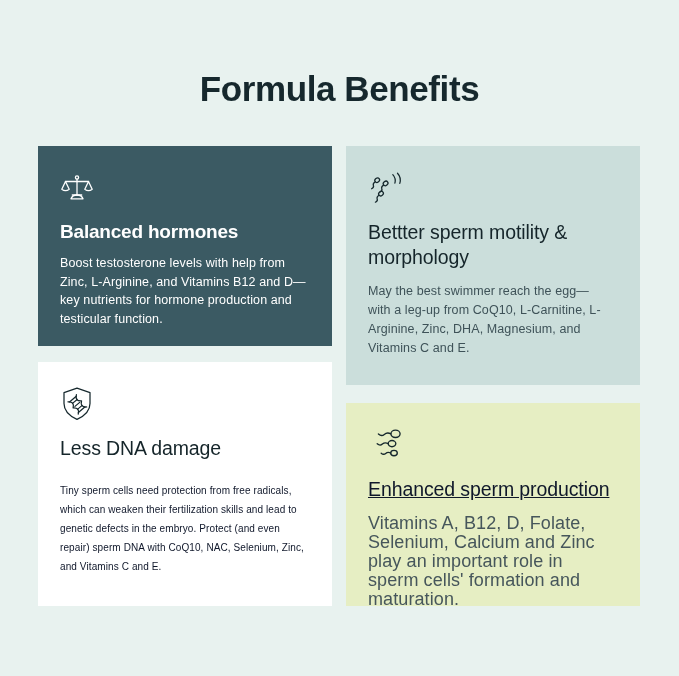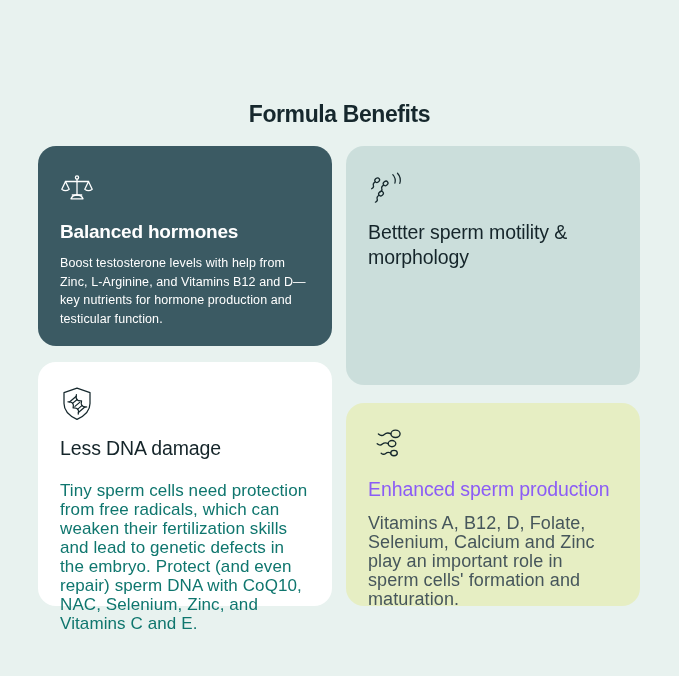--- a/index.html
+++ b/index.html
@@ -17,31 +17,30 @@
     position: relative;
     width: 679px;
     height: 676px;
   }
   .page-title {
     position: absolute;
     left: 0;
     top: 66px;
     width: 679px;
     text-align: center;
-    font-size: 23px;
+    font-size: 35px;
     font-weight: 700;
     letter-spacing: -0.4px;
     color: #16282d;
     line-height: 46px;
-    margin-top: 25px;
   }
 
   .card {
     position: absolute;
-    border-radius: 18px;
+    border-radius: 0;
     box-sizing: border-box;
   }
 
   
   .card-hormones {
     left: 38px;
     top: 146px;
     width: 294px;
     height: 200px;
     background: #3b5a63;
@@ -97,43 +96,44 @@
   }
   .card-dna .card-title {
     color: #15252a;
     font-size: 19.5px;
     font-weight: 400;
     letter-spacing: -0.1px;
     margin: 16px 0 13px 0;
     line-height: 25px;
   }
   .card-dna .card-body {
-    color: #0f766e;
-    font-size: 17px;
+    color: #0f172a;
+    font-size: 10px;
     line-height: 19px;
     letter-spacing: 0.1px;
     margin-top: 20px;
   }
 
   
   .card-production {
     left: 346px;
     top: 403px;
     width: 294px;
     height: 203px;
     background: #e6eec3;
     padding: 24px 22px 20px 22px;
   }
   .card-production .card-title {
-    color: #8b5cf6;
+    color: #0f172a;
     font-size: 19.5px;
     font-weight: 400;
     letter-spacing: -0.1px;
     margin: 16px 0 12px 0;
     line-height: 25px;
+    text-decoration: underline;
   }
   .card-production .card-body {
     color: #46565b;
     font-size: 18px;
     line-height: 19px;
     letter-spacing: 0.1px;
   }
 
   .card-icon {
     display: block;
@@ -172,20 +172,21 @@
         <path d="M24.8 4.6 Q28.2 8.4 26.9 13.2"></path>
         <ellipse cx="9.2" cy="10.2" rx="2.5" ry="2.1" transform="rotate(-38 9.2 10.2)"></ellipse>
         <path d="M7.2 11.9 Q4.6 13.4 5.4 15.6 Q6.2 17.6 3.6 18.8"></path>
         <ellipse cx="17.6" cy="13.4" rx="2.5" ry="2.1" transform="rotate(-38 17.6 13.4)"></ellipse>
         <path d="M15.6 15.1 Q13.0 16.6 13.8 18.8 Q14.6 20.8 12.0 22.0"></path>
         <ellipse cx="13.0" cy="23.6" rx="2.5" ry="2.1" transform="rotate(-38 13.0 23.6)"></ellipse>
         <path d="M11.0 25.3 Q8.4 26.8 9.2 29.0 Q10.0 31.0 7.4 32.2"></path>
       </svg>
     </span>
     <div class="card-title">Bettter sperm motility &amp; morphology</div>
+    <div class="card-body">May the best swimmer reach the egg—with a leg-up from CoQ10, L-Carnitine, L-Arginine, Zinc, DHA, Magnesium, and Vitamins C and E.</div>
   </div>
 
   <div class="card card-dna">
     <span class="card-icon">
       <svg width="34" height="36" viewBox="0 0 34 36" fill="none" stroke="#16282d" stroke-width="1.25" stroke-linecap="round" stroke-linejoin="round">
         <path d="M17 2.2 L30 6.6 V17.5 Q30 27.5 17 33.4 Q4 27.5 4 17.5 V6.6 Z"></path>
         <g transform="rotate(-40 17 18)">
           <path d="M11.5 10.5 Q17 14.5 11.5 18.5 Q17 22.5 11.5 26.5"></path>
           <path d="M22.5 10.5 Q17 14.5 22.5 18.5 Q17 22.5 22.5 26.5"></path>
           <line x1="12.6" y1="11.6" x2="21.4" y2="11.6"></line>

